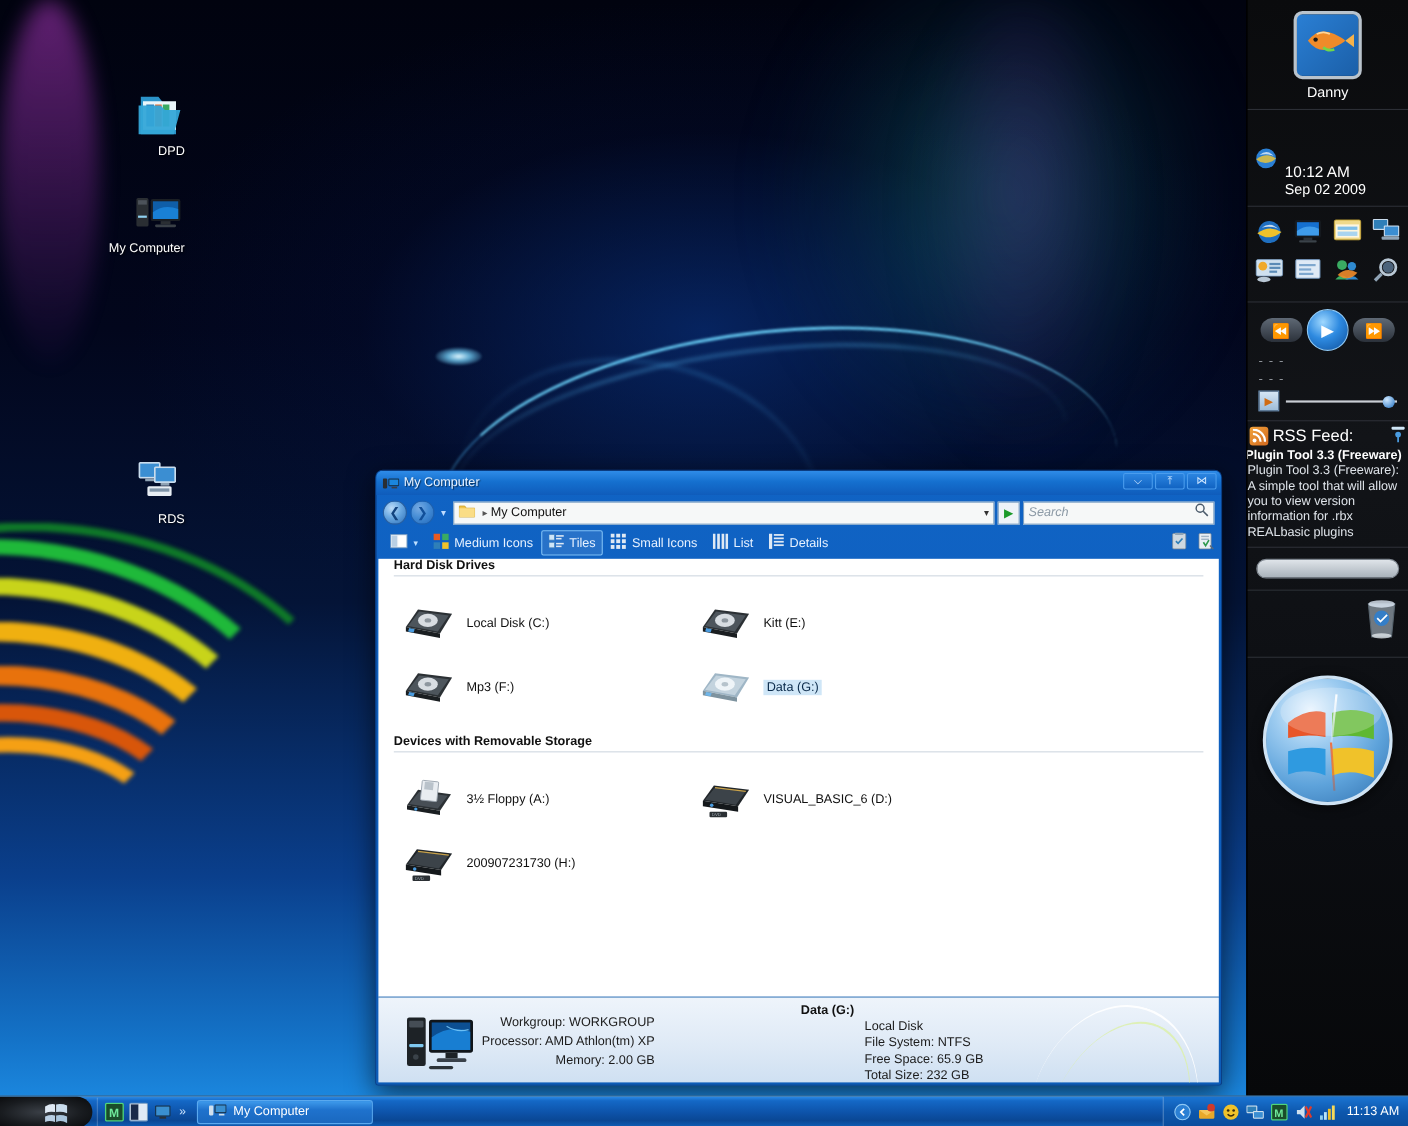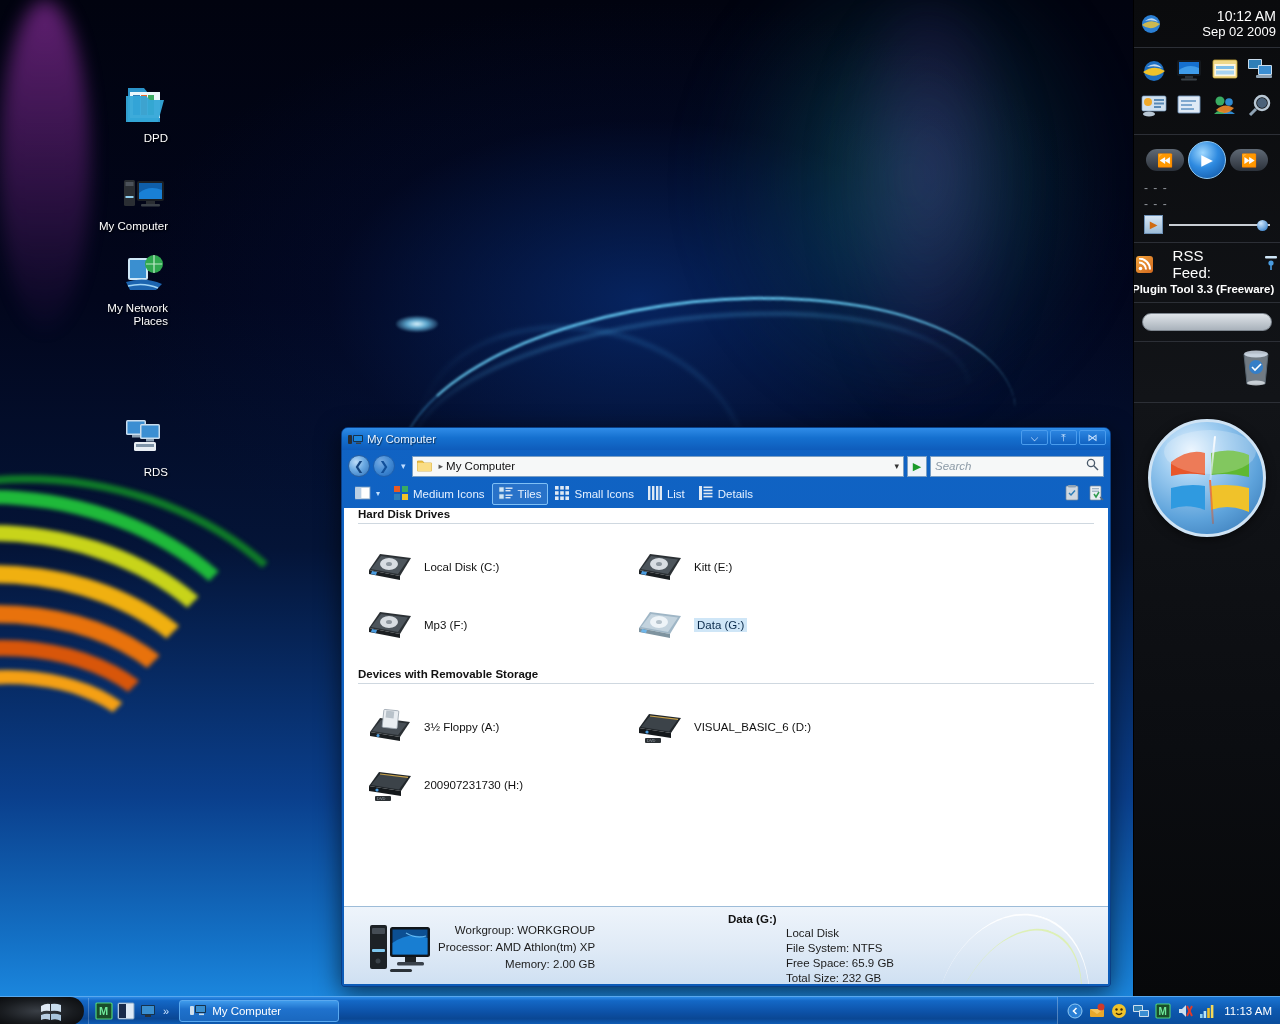--- a/index.html
+++ b/index.html
@@ -228,21 +228,21 @@
   .sb-avatar {
     width: 62px; height: 62px; border-radius: 8px;
     background: linear-gradient(135deg, #2a7fd4, #1b5fa8);
     border: 3px solid #b9c3cc;
     display: flex; align-items: center; justify-content: center;
     font-size: 34px;
   }
   .sb-user { text-align: center; color: #fff; font-size: 13px; padding: 4px 0 2px; }
   .sb-clock-row { display: flex; align-items: center; gap: 4px; padding: 2px 4px; }
   .sb-clock-ico { width: 26px; height: 26px; display: flex; align-items: center; justify-content: center; font-size: 19px; }
-  .sb-clock-txt { flex: 1; text-align: right; color: #fff; }
+  .sb-clock-txt { flex: 1; text-align: left; color: #fff; margin-top: 40px; }
   .sb-clock-txt .t1 { font-size: 14px; }
   .sb-clock-txt .t2 { font-size: 13px; }
   .sb-launch { display: grid; grid-template-columns: repeat(4, 1fr); gap: 4px 0; padding: 4px 2px; }
   .sb-launch div { text-align: center; font-size: 22px; cursor: pointer; line-height: 26px; }
   .sb-media { padding: 6px 4px; }
   .sb-mrow { display: flex; align-items: center; justify-content: center; gap: 4px; }
   .sb-prev, .sb-next {
     width: 38px; height: 22px; border-radius: 11px;
     background: linear-gradient(to bottom, #5f6975, #2b313a);
     color: #7fc7ff; font-size: 13px; display: flex; align-items: center; justify-content: center;
@@ -264,21 +264,21 @@
     cursor: pointer;
   }
   .sb-slider { flex: 1; height: 12px; position: relative; }
   .sb-slider .track { position: absolute; left: 0; right: 0; top: 5px; height: 2px; background: #c9ced4; }
   .sb-slider .knob {
     position: absolute; right: 2px; top: 1px; width: 11px; height: 11px; border-radius: 50%;
     background: radial-gradient(circle at 35% 30%, #cfe8ff, #1f6fc0);
     cursor: pointer;
   }
   .sb-rss { padding: 4px 2px 6px; }
-  .sb-rsshdr { display: flex; align-items: center; gap: 20px; }
+  .sb-rsshdr { display: flex; align-items: center; gap: 4px; }
   .sb-rsshdr .rico {
     width: 17px; height: 17px; background: linear-gradient(135deg, #f2a33c, #d2691e);
     border-radius: 3px; display: flex; align-items: center; justify-content: center;
     font-size: 11px; color: #fff;
   }
   .sb-rsshdr .rttl { color: #fff; font-size: 15px; }
   .sb-rsshdr .pin { margin-left: auto; color: #5fa8e8; font-size: 13px; cursor: pointer; }
   .sb-rsstitle { color: #fff; font-size: 11.5px; font-weight: bold; white-space: nowrap; margin: 2px 0 1px -4px; }
   .sb-rssbody { color: #dfe4ea; font-size: 11.5px; line-height: 14px; margin-left: -2px; }
   .sb-capsule-wrap { padding: 10px 8px; }
@@ -398,33 +398,20 @@
         <rect x="17" y="13" width="27" height="20" rx="2" fill="#1b1f24"></rect>
         <rect x="19" y="15" width="23" height="16" fill="#0f5ea8"></rect>
         <path d="M19 25 q10 -8 23 -3 v9 H19 Z" fill="#1b86dd" opacity="0.85"></path>
         <rect x="26" y="33" width="9" height="3" fill="#2a2e33"></rect>
         <rect x="21" y="36" width="19" height="2.5" rx="1" fill="#3a4047"></rect>
       </svg>
     </span>
     <span class="lbl">My Computer</span>
   </div>
 
-  <div class="dicon" style="left:72px; top:250px;">
-    <span class="glyph">
-      <svg width="48" height="48" viewBox="0 0 48 48">
-        <rect x="8" y="8" width="20" height="22" rx="2" fill="#cfe8f7"></rect>
-        <rect x="10" y="10" width="16" height="18" fill="#3a8fd0"></rect>
-        <circle cx="34" cy="14" r="9" fill="#2fa84f"></circle>
-        <path d="M26 14 h16 M34 5 v18" stroke="#bfe8c8" stroke-width="1.2"></path>
-        <path d="M6 32 q18 -6 36 2 l-6 6 H10 Z" fill="#1f6fc0" opacity="0.9"></path>
-        <path d="M8 36 q16 -4 30 2" stroke="#9fd4f5" stroke-width="1.5" fill="none"></path>
-      </svg>
-    </span>
-    <span class="lbl">My Network Places</span>
-  </div>
 
 
   <div class="dicon" style="left:72px; top:414px;">
     <span class="glyph">
       <svg width="48" height="48" viewBox="0 0 48 48">
         <rect x="6" y="6" width="20" height="15" rx="1.5" fill="#c9dced"></rect>
         <rect x="7.5" y="7.5" width="17" height="12" fill="#3b8ed2"></rect>
         <rect x="12" y="21" width="8" height="2.5" fill="#8fa3b5"></rect>
         <rect x="20" y="10" width="20" height="15" rx="1.5" fill="#c9dced"></rect>
         <rect x="21.5" y="11.5" width="17" height="12" fill="#3b8ed2"></rect>
@@ -740,20 +727,36 @@
         <div>Total Size: 232 GB</div>
       </div>
       <div class="sb-swoosh"></div>
       <div class="sb-swoosh2"></div>
     </div>
   </div>
 </div>
 
 <div id="sidebar">
 
+  <div class="sb-panel">
+    <div class="sb-avatar-wrap">
+      <div class="sb-avatar">
+        <span>
+          <svg width="48" height="40" viewBox="0 0 48 40">
+            <path d="M6 20 q10 -13 24 -6 q8 4 10 6 q-2 2 -10 6 q-14 7 -24 -6 Z" fill="#ef8b2a"></path>
+            <path d="M40 20 l8 -6 v12 Z" fill="#f6b24a"></path>
+            <path d="M14 14 q6 -3 12 0" stroke="#ffd79a" stroke-width="1.5" fill="none"></path>
+            <circle cx="13" cy="19" r="2" fill="#1a1a1a"></circle>
+            <path d="M20 26 q4 4 10 2" stroke="#6fd84a" stroke-width="2.5" fill="none"></path>
+          </svg>
+        </span>
+      </div>
+    </div>
+    <div class="sb-user">Danny</div>
+  </div>
 
   <div class="sb-panel">
     <div class="sb-clock-row">
       <span class="sb-clock-ico">
         <svg width="24" height="24" viewBox="0 0 24 24">
           <circle cx="12" cy="12" r="9" fill="#2a7fd4"></circle>
           <path d="M3 13 q9 -7 18 -1 q-9 8 -18 1 Z" fill="#e8c23a" opacity="0.85"></path>
           <path d="M6 9 q7 -6 13 1 q-6 -3 -13 -1 Z" fill="#fff" opacity="0.7"></path>
         </svg>
       </span>
@@ -865,20 +868,21 @@
       <span class="rttl">RSS Feed:</span>
       <span class="pin">
         <svg width="14" height="16" viewBox="0 0 14 16">
           <rect x="1" y="1" width="12" height="2.6" rx="1" fill="#cfe6f7"></rect>
           <circle cx="7" cy="8" r="2.6" fill="#4a9ce0"></circle>
           <line x1="7" y1="10" x2="7" y2="15" stroke="#4a9ce0" stroke-width="1.6"></line>
         </svg>
       </span>
     </div>
     <div class="sb-rsstitle">Plugin Tool 3.3 (Freeware)</div>
+    <div class="sb-rssbody">Plugin Tool 3.3 (Freeware): A simple tool that will allow you to view version information for .rbx REALbasic plugins</div>
   </div>
 
   <div class="sb-panel sb-capsule-wrap">
     <div class="sb-capsule"></div>
   </div>
 
   <div class="sb-panel sb-bin">
     <span class="binico">
       <svg width="36" height="40" viewBox="0 0 36 40">
         <path d="M6 6 h24 l-3 30 H9 Z" fill="#cfe0ee" opacity="0.5" stroke="#9fb6c6" stroke-width="1"></path>

